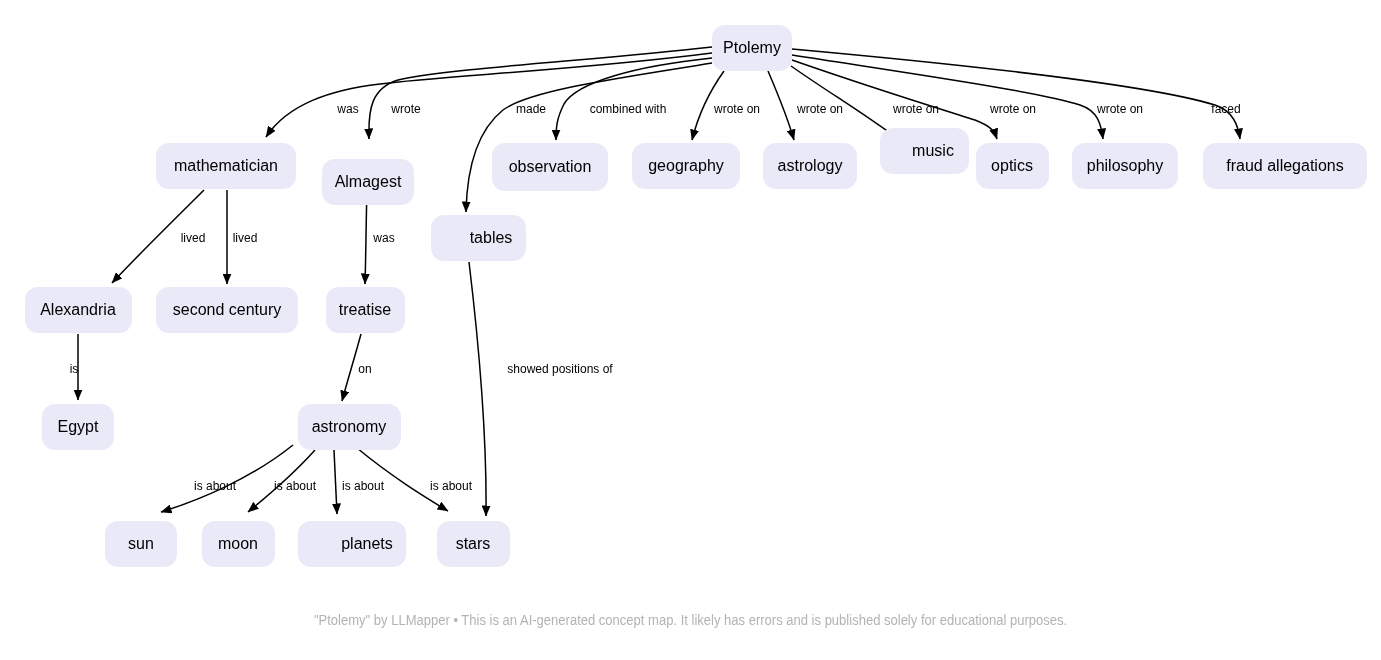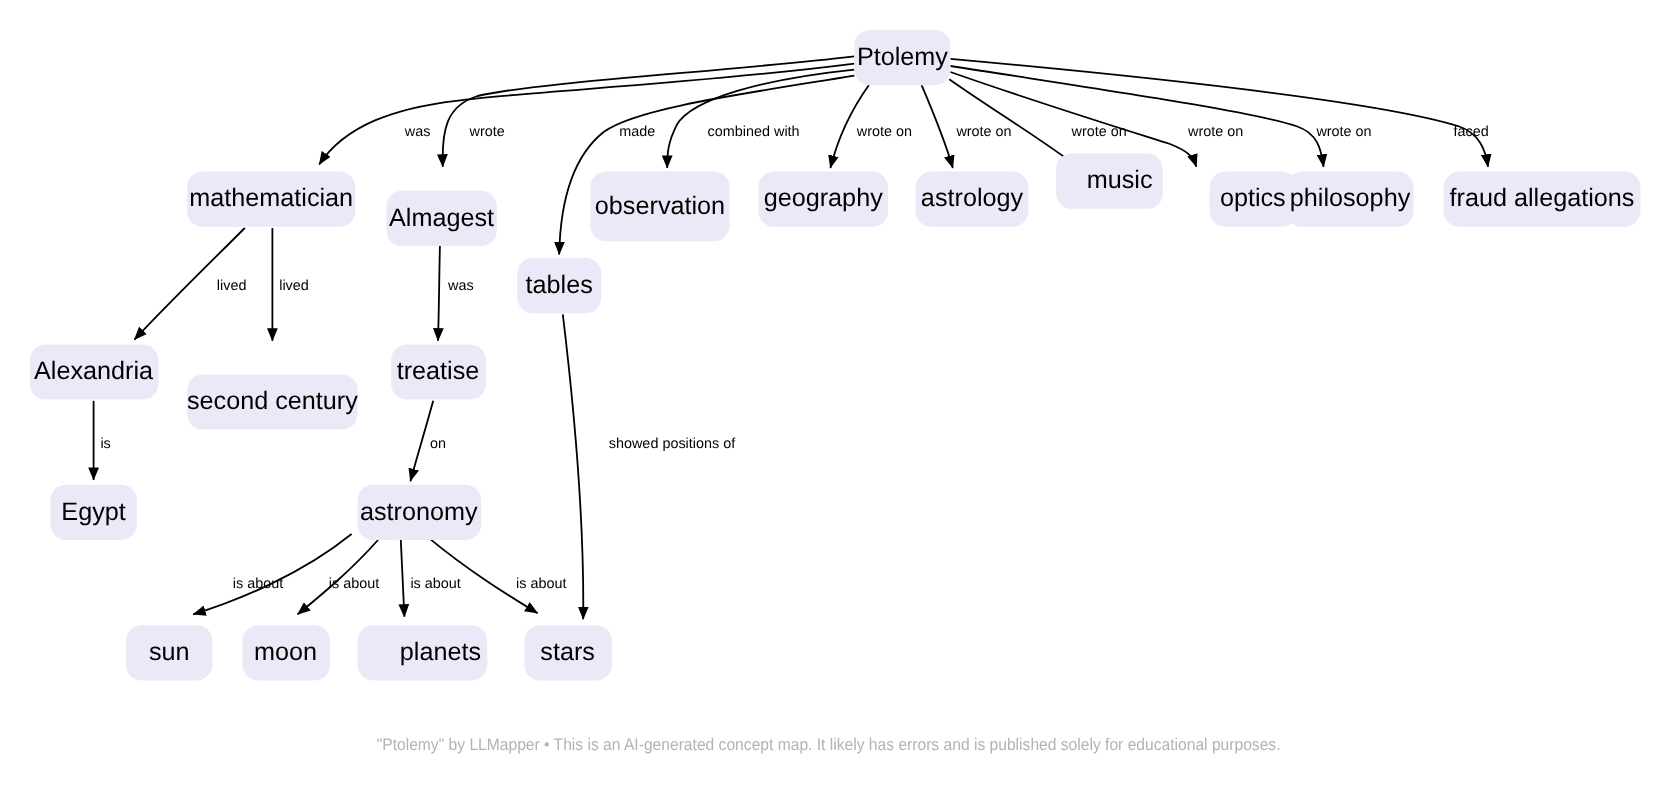--- a/index.html
+++ b/index.html
@@ -11,21 +11,21 @@
     overflow:hidden;
   }
   .edge-layer{position:absolute;left:0;top:0;width:1381px;height:660px;}
   .edge{fill:none;stroke:#000000;stroke-width:1.5;}
   .arrowhead{fill:#000000;}
   .node{
     position:absolute;
     background:#E9E9F8;
     border-radius:13px;
     display:flex;align-items:center;justify-content:center;
-    font-size:21px;color:#000000;
+    font-size:16px;color:#000000;
     white-space:nowrap;
   }
   .edge-label{
     position:absolute;
     transform:translate(-50%,-50%);
     font-size:12px;color:#000000;
     white-space:nowrap;
     line-height:1;
   }
   .footer{
@@ -79,40 +79,40 @@
       <div class="edge-label" style="left: 628px; top: 109px;">combined with</div>
       <div class="edge-label" style="left: 737px; top: 109px;">wrote on</div>
       <div class="edge-label" style="left: 820px; top: 109px;">wrote on</div>
       <div class="edge-label" style="left: 916px; top: 109px;">wrote on</div>
       <div class="edge-label" style="left: 1013px; top: 109px;">wrote on</div>
       <div class="edge-label" style="left: 1120px; top: 109px;">wrote on</div>
       <div class="edge-label" style="left: 1226px; top: 109px;">faced</div>
       <div class="edge-label" style="left: 193px; top: 238px;">lived</div>
       <div class="edge-label" style="left: 245px; top: 238px;">lived</div>
       <div class="edge-label" style="left: 384px; top: 238px;">was</div>
-      <div class="edge-label" style="left: 88px; top: 369px;">is</div>
+      <div class="edge-label" style="left: 74px; top: 369px;">is</div>
       <div class="edge-label" style="left: 365px; top: 369px;">on</div>
       <div class="edge-label" style="left: 560px; top: 369px;">showed positions of</div>
       <div class="edge-label" style="left: 215px; top: 486px;">is about</div>
       <div class="edge-label" style="left: 295px; top: 486px;">is about</div>
       <div class="edge-label" style="left: 363px; top: 486px;">is about</div>
       <div class="edge-label" style="left: 451px; top: 486px;">is about</div>
       <div class="node" style="left: 712px; top: 25px; width: 80px; height: 46px; background: rgb(233, 233, 248); color: rgb(0, 0, 0);">Ptolemy</div>
       <div class="node" style="left: 156px; top: 143px; width: 140px; height: 46px; background: rgb(233, 233, 248); color: rgb(0, 0, 0); border-radius: 13px;">mathematician</div>
       <div class="node" style="left: 322px; top: 143px; width: 92px; height: 46px; background: rgb(233, 233, 248); color: rgb(0, 0, 0); margin-top: 16px;">Almagest</div>
-      <div class="node" style="left: 492px; top: 143px; width: 116px; height: 58px; background: rgb(233, 233, 248); color: rgb(0, 0, 0);">observation</div>
+      <div class="node" style="left: 492px; top: 143px; width: 116px; height: 48px; background: rgb(233, 233, 248); color: rgb(0, 0, 0);">observation</div>
       <div class="node" style="left: 632px; top: 143px; width: 108px; height: 46px; background: rgb(233, 233, 248); color: rgb(0, 0, 0);">geography</div>
       <div class="node" style="left: 763px; top: 143px; width: 94px; height: 46px; background: rgb(233, 233, 248); color: rgb(0, 0, 0);">astrology</div>
       <div class="node" style="left: 880px; top: 128px; width: 72px; height: 46px; background: rgb(233, 233, 248); color: rgb(0, 0, 0); padding-left: 17px;">music</div>
-      <div class="node" style="left: 975.5px; top: 143px; width: 73px; height: 46px; background: rgb(233, 233, 248); color: rgb(0, 0, 0); margin-left: 32px;">optics</div>
+      <div class="node" style="left: 975.5px; top: 143px; width: 73px; height: 46px; background: rgb(233, 233, 248); color: rgb(0, 0, 0);">optics</div>
       <div class="node" style="left: 1072px; top: 143px; width: 106px; height: 46px; background: rgb(233, 233, 248); color: rgb(0, 0, 0);">philosophy</div>
       <div class="node" style="left: 1203px; top: 143px; width: 164px; height: 46px; background: rgb(233, 233, 248); color: rgb(0, 0, 0);">fraud allegations</div>
-      <div class="node" style="left: 431px; top: 215px; width: 70px; height: 46px; background: rgb(233, 233, 248); color: rgb(0, 0, 0);">tables</div>
+      <div class="node" style="left: 431px; top: 215px; width: 70px; height: 46px; background: rgb(233, 233, 248); color: rgb(0, 0, 0); padding-left: 25px;">tables</div>
       <div class="node" style="left: 24.5px; top: 287px; width: 107px; height: 46px; background: rgb(233, 233, 248); color: rgb(0, 0, 0);">Alexandria</div>
-      <div class="node" style="left: 156px; top: 287px; width: 142px; height: 46px; background: rgb(233, 233, 248); color: rgb(0, 0, 0); margin-top: 25px;">second century</div>
+      <div class="node" style="left: 156px; top: 287px; width: 142px; height: 46px; background: rgb(233, 233, 248); color: rgb(0, 0, 0);">second century</div>
       <div class="node" style="left: 325.5px; top: 287px; width: 79px; height: 46px; background: rgb(233, 233, 248); color: rgb(0, 0, 0);">treatise</div>
       <div class="node" style="left: 42px; top: 404px; width: 72px; height: 46px; background: rgb(233, 233, 248); color: rgb(0, 0, 0);">Egypt</div>
       <div class="node" style="left: 281.5px; top: 404px; width: 103px; height: 46px; background: rgb(233, 233, 248); color: rgb(0, 0, 0); margin-left: 16px;">astronomy</div>
       <div class="node" style="left: 105px; top: 521px; width: 72px; height: 46px; background: rgb(233, 233, 248); color: rgb(0, 0, 0);">sun</div>
       <div class="node" style="left: 201.5px; top: 521px; width: 73px; height: 46px; background: rgb(233, 233, 248); color: rgb(0, 0, 0);">moon</div>
       <div class="node" style="left: 298px; top: 521px; width: 78px; height: 46px; background: rgb(233, 233, 248); color: rgb(0, 0, 0); padding-left: 30px;">planets</div>
       <div class="node" style="left: 436.5px; top: 521px; width: 73px; height: 46px; background: rgb(233, 233, 248); color: rgb(0, 0, 0);">stars</div>
     </div>
 
   <div class="footer">"Ptolemy" by LLMapper • This is an AI-generated concept map. It likely has errors and is published solely for educational purposes.</div>

